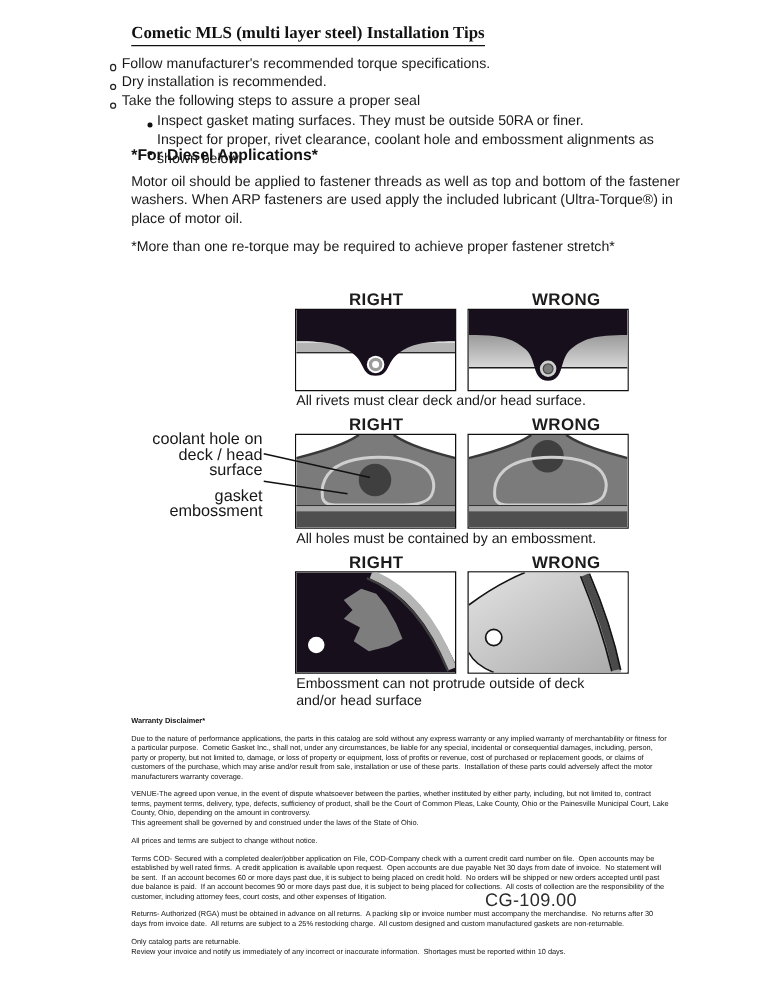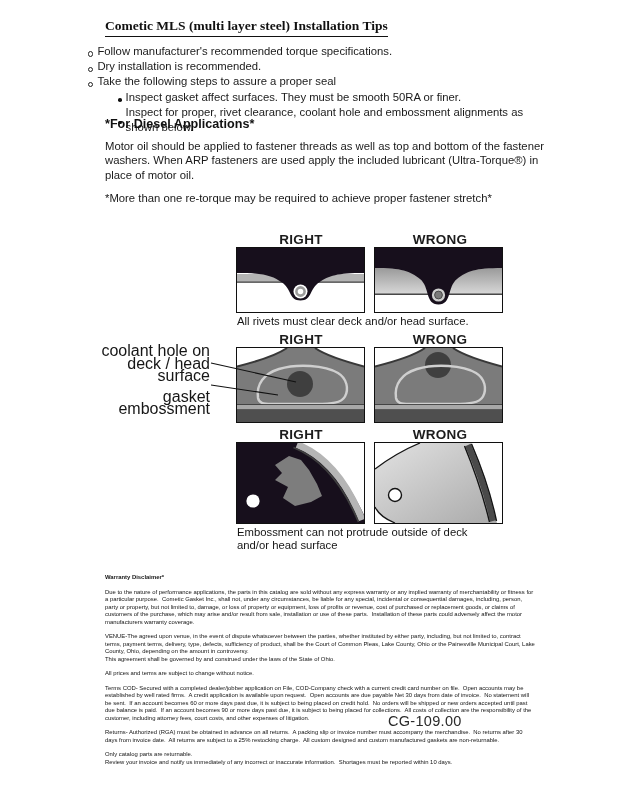--- a/index.html
+++ b/index.html
@@ -17,30 +17,30 @@
   .tips{position:absolute;left:88px;top:44px;width:460px;font-size:11.3px;line-height:15.2px;}
   .tiprow{display:flex;align-items:center;}
   .obullet{flex:0 0 auto;width:3.4px;height:3.4px;border:1.1px solid #222;border-radius:50%;margin:5px 4px 0 0;}
   .sub{margin-left:30px;}
   .dbullet{flex:0 0 auto;width:3.6px;height:3.6px;background:#111;border-radius:50%;margin:5px 4px 0 0;}
   .diesel{position:absolute;left:105px;top:117px;width:445px;font-size:11.3px;line-height:14.6px;}
   .diesel h2{font-size:12.6px;font-weight:bold;margin:0 0 7px 0;color:#111;}
   .dpara{margin:4px 0 9px 0;}
   
   .figures{position:absolute;left:236px;top:232px;width:300px;}
-  .fig-h{display:flex;gap:9px;height:15px;align-items:center;}
+  .fig-h{display:flex;gap:22px;height:15px;align-items:center;}
   .fig-h span{flex:0 0 130px;text-align:center;font-size:13.5px;font-weight:bold;color:#1c1c1c;letter-spacing:.3px;}
   .fig-boxes{display:flex;gap:9px;}
   .fig-boxes svg{display:block;width:127px;border:1.6px solid #101010;background:#fff;}
   svg.h64{height:64px;} svg.h74{height:74px;} svg.h80{height:80px;}
   .caption{font-size:11.3px;line-height:13.5px;margin:2px 0 0 1px;color:#161616;}
   .row2{margin-top:3px;} .row3{margin-top:4px;}
   
   .annotations{position:absolute;left:100px;top:345px;width:110px;text-align:right;
-    font-size:16px;line-height:12.5px;color:#161616;}
+    font-size:13px;line-height:12.5px;color:#161616;}
   .annotations .lbl2{margin-top:8px;}
   .leader{position:absolute;left:210px;top:352px;width:100px;height:50px;pointer-events:none;}
   
   .legal{position:absolute;left:105px;top:574px;width:430px;font-size:5.9px;line-height:7.5px;color:#141414;}
   .legal .lh{font-weight:bold;margin:0 0 7px 0;}
   .legal p{margin:0;white-space:pre-wrap;}
   .legal p.gap{margin-top:7px;}
   .footer{position:absolute;left:388px;top:713px;font-size:14.5px;color:#2a2a2a;letter-spacing:.3px;}
 </style>
 </head>
@@ -56,21 +56,21 @@
   <div class="tiprow">
     <span class="obullet"></span>
     <span>Dry installation is recommended.</span>
   </div>
   <div class="tiprow">
     <span class="obullet"></span>
     <span>Take the following steps to assure a proper seal</span>
   </div>
   <div class="tiprow sub">
     <span class="dbullet"></span>
-    <span>Inspect gasket affect surfaces.  They must be smooth 50RA or finer.</span>
+    <span>Inspect gasket mating surfaces.  They must be outside 50RA or finer.</span>
   </div>
   <div class="tiprow sub">
     <span class="dbullet"></span>
     <span>Inspect for proper, rivet clearance, coolant hole and embossment alignments as shown below.</span>
   </div>
 </div>
 
 <div class="diesel">
   <h2>*For Diesel Applications*</h2>
   <p class="dpara">Motor oil should be applied to fastener threads as well as top and bottom of the fastener washers. When ARP fasteners are used apply the included lubricant (Ultra-Torque®) in place of motor oil.</p>
@@ -133,20 +133,21 @@
         <path d="M0,18.5 C18,14 38,8.5 50,0 L78,0 C90,8.5 110,14 127,18.5 L127,74 L0,74 Z" style="fill:var(--mound)"></path>
         <path d="M0,18.5 C18,14 38,8.5 50,0" stroke="#383838" stroke-width="2" fill="none"></path>
         <path d="M78,0 C90,8.5 110,14 127,18.5" stroke="#383838" stroke-width="2" fill="none"></path>
         <circle cx="63" cy="17" r="13" style="fill:var(--hole-dark)"></circle>
         <path d="M21,50 C19,36 27,25.5 42,21 C60,15.5 88,17 101,25 C110,30.5 112,41 108,48.5 C104.5,55 94,56 80,56 L34,56 C26,56 22,55 21,50 Z" fill="none" style="stroke:var(--emboss)" stroke-width="2.4"></path>
         <rect x="0" y="56" width="127" height="0.9" fill="#333333"></rect>
         <rect x="0" y="56.9" width="127" height="4.3" style="fill:var(--band-light)"></rect>
         <rect x="0" y="61.2" width="127" height="12.8" style="fill:var(--band-dark)"></rect>
       </svg>
     </div>
+    <div class="caption">All holes must be contained by an embossment.</div>
   </div>
 
   <div class="fig-row row3">
     <div class="fig-h">
       <span>RIGHT</span>
       <span>WRONG</span>
     </div>
     <div class="fig-boxes">
       <svg class="h80" viewBox="0 0 127 80" aria-hidden="true">
         <rect width="127" height="80" style="fill:var(--ink)"></rect>

